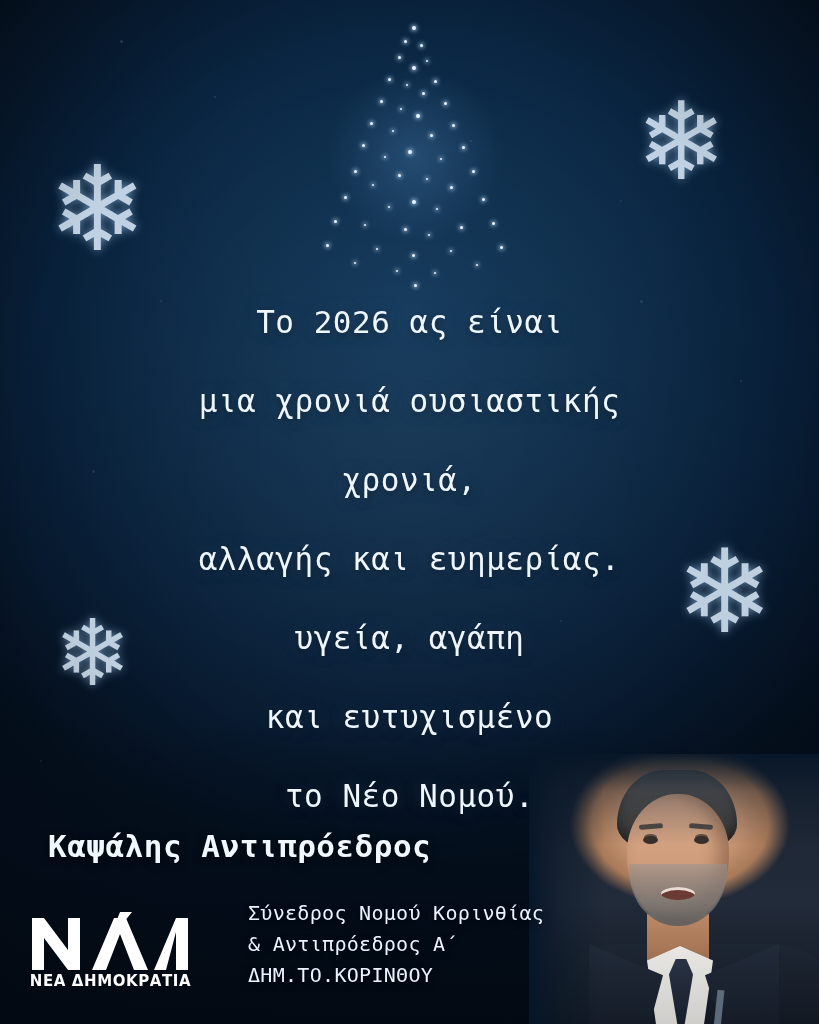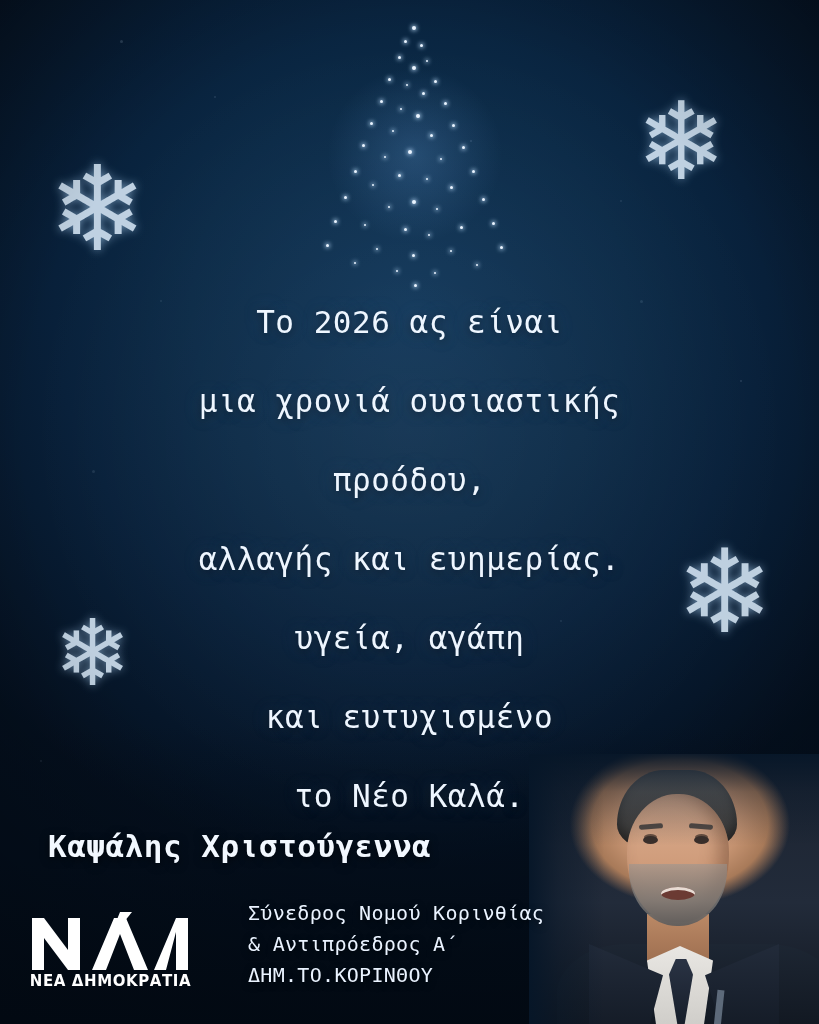--- a/index.html
+++ b/index.html
@@ -331,25 +331,25 @@
   <div class="flake" style="left:636px;top:88px;font-size:108px;">❄</div>
   <div class="flake" style="left:676px;top:534px;font-size:116px;">❄</div>
   <div class="flake" style="left:54px;top:608px;font-size:92px;">❄</div>
 
   <div class="vignette"></div>
   <div class="bottom-fade"></div>
 
   <div class="message">
     <div>Το 2026 ας είναι</div>
     <div>μια χρονιά ουσιαστικής</div>
-    <div>προόδου,</div>
+    <div>χρονιά,</div>
     <div>αλλαγής και ευημερίας.</div>
     <div>υγεία, αγάπη</div>
     <div>και ευτυχισμένο</div>
-    <div>το Νέο Καλά.</div>
+    <div>το Νέο Νομού.</div>
   </div>
 
   <div class="portrait">
     <div class="portrait-inner">
       <div class="p-jacket"></div>
       <div class="p-neck"></div>
       <div class="p-hair"></div>
       <div class="p-face"></div>
       <div class="p-brow l"></div>
       <div class="p-brow r"></div>
@@ -359,21 +359,21 @@
       <div class="p-mouth"></div>
       <div class="p-shirt"></div>
       <div class="p-lapel-l"></div>
       <div class="p-lapel-r"></div>
       <div class="p-tie"></div>
       <div class="p-lanyard"></div>
     </div>
     <div class="portrait-blend"></div>
   </div>
 
-  <div class="signature-name">Καψάλης Χριστούγεννα</div>
+  <div class="signature-name">Καψάλης Αντιπρόεδρος</div>
 
   <div class="role-block">
     <div>Σύνεδρος Νομού Κορινθίας</div>
     <div>&amp; Αντιπρόεδρος Α΄</div>
     <div>ΔΗΜ.ΤΟ.ΚΟΡΙΝΘΟΥ</div>
   </div>
 
   <div class="logo">
     <svg width="165" height="64" viewBox="0 0 165 64" xmlns="http://www.w3.org/2000/svg">
       <g fill="#ffffff">

